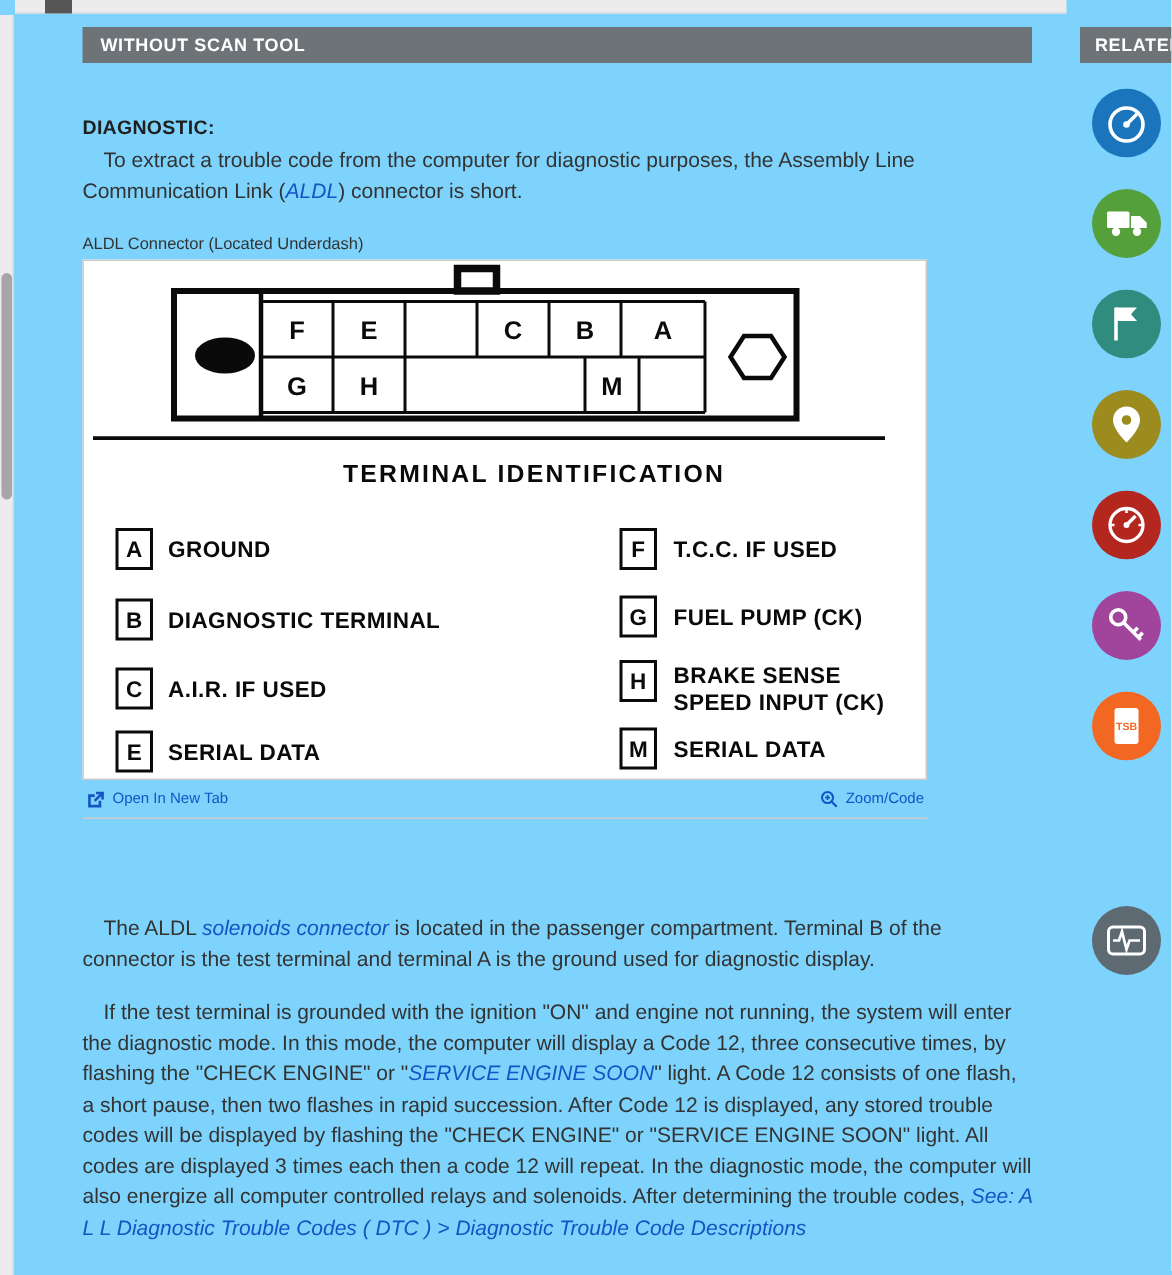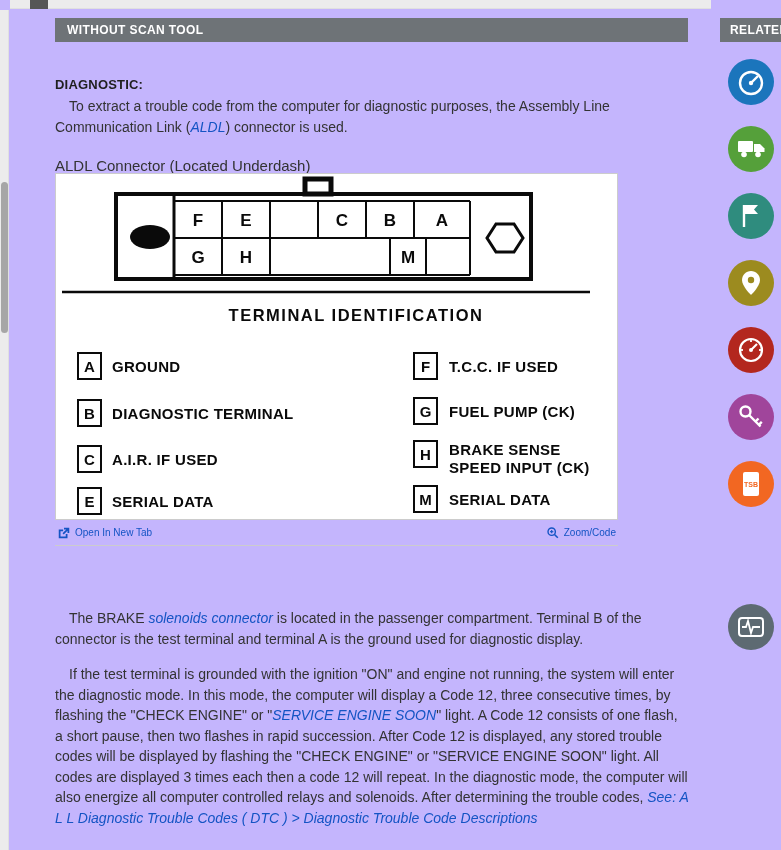--- a/index.html
+++ b/index.html
@@ -5,42 +5,42 @@
   :root{
     --c-link:#1454c4;
     --c-header:#6e7377;
     --c-text:#333333;
     --c-border:#cccccc;
     --c-ink:#0a0a0a;
   }
   *{margin:0;padding:0;box-sizing:border-box;}
   html,body{width:781px;height:850px;background:#ffffff;overflow:hidden;}
   body{font-family:"Liberation Sans",sans-serif;color:var(--c-text);}
-  .page{position:relative;width:781px;height:850px;background:#c4b5fd;}
+  .page{position:relative;width:781px;height:850px;background:#7dd3fc;}
 
   
   .vtrack{position:absolute;left:0;top:10px;width:9px;height:840px;background:#ececec;border-right:1px solid #e0e0e0;}
   .vthumb{position:absolute;left:1px;top:172px;width:7px;height:151px;background:#a6a6a6;border-radius:4px;}
   .htrack{position:absolute;left:10px;top:0;width:701px;height:9px;background:#ececec;border-bottom:1px solid #e0e0e0;}
   .hthumb{position:absolute;left:20px;top:0;width:18px;height:9px;background:#565656;}
 
   
   .section-header{position:absolute;left:55px;top:18px;width:633px;height:24px;background:var(--c-header);
     color:#fff;font-size:12px;font-weight:bold;letter-spacing:.4px;line-height:24px;padding-left:12px;}
   .related-header{position:absolute;left:720px;top:18px;width:61px;height:24px;background:var(--c-header);
     color:#fff;font-size:12px;font-weight:bold;letter-spacing:.4px;line-height:24px;padding-left:10px;overflow:hidden;white-space:nowrap;}
 
   
   .op-heading{position:absolute;left:55px;top:77px;font-size:13px;font-weight:bold;color:#1f1f1f;letter-spacing:.2px;}
   .para{position:absolute;left:55px;width:634px;font-size:14px;line-height:20.5px;color:var(--c-text);text-indent:14px;}
   .para1{top:96px;}
   .para2{top:608px;}
   .para3{top:664px;}
   .inline-link{color:var(--c-link);text-decoration:none;font-style:italic;}
-  .fig-caption{position:absolute;left:55px;top:157px;font-size:15px;color:var(--c-text);text-align:right;}
+  .fig-caption{position:absolute;left:55px;top:157px;font-size:11px;color:var(--c-text);text-align:right;}
 
   
   .figure{position:absolute;left:55px;top:173px;width:563px;}
   .fig-image{border:1px solid var(--c-border);background:#fff;width:563px;height:347px;overflow:hidden;}
   .fig-footer{display:flex;justify-content:space-between;align-items:center;height:26px;border-bottom:1px solid var(--c-border);padding:0 2px;}
   .fig-link{display:flex;align-items:center;gap:4px;color:var(--c-link);font-size:10px;text-decoration:none;cursor:pointer;}
   .fig-link svg{display:block;}
 
   
   .ink{stroke:var(--c-ink);}
@@ -70,21 +70,21 @@
   </div>
 
   <div class="section-header">
     <span>WITHOUT SCAN TOOL</span>
   </div>
   <div class="related-header">
     <span>RELATED</span>
   </div>
 
   <div class="op-heading">DIAGNOSTIC:</div>
-  <p class="para para1"><span>To extract a trouble code from the computer for diagnostic purposes, the Assembly Line Communication Link (</span><a href="#" class="inline-link">ALDL</a><span>) connector is used.</span></p>
+  <p class="para para1"><span>To extract a trouble code from the computer for diagnostic purposes, the Assembly Line Communication Link (</span><a href="#" class="inline-link">ALDL</a><span>) connector is short.</span></p>
 
   <div class="fig-caption">ALDL Connector (Located Underdash)</div>
 
   <div class="figure">
     <div class="fig-image">
       <svg width="561" height="345" viewBox="0 0 561 345">
 
         <rect x="249" y="5" width="26" height="15" fill="none" class="ink sw5"></rect>
 
         <rect x="60" y="20" width="415" height="85" fill="none" class="ink sw4"></rect>
@@ -171,21 +171,21 @@
             <line x1="4.6" y1="6.5" x2="8.4" y2="6.5" stroke="#1454c4" stroke-width="1.3"></line>
             <line x1="6.5" y1="4.6" x2="6.5" y2="8.4" stroke="#1454c4" stroke-width="1.3"></line>
             <line x1="9.7" y1="9.7" x2="13.5" y2="13.5" stroke="#1454c4" stroke-width="1.8"></line>
           </svg>
         </span>
         <span>Zoom/Code</span>
       </a>
     </div>
   </div>
 
-  <p class="para para2"><span>The BRAKE </span><a href="#" class="inline-link">solenoids connector</a><span> is located in the passenger compartment. Terminal B of the connector is the test terminal and terminal A is the ground used for diagnostic display.</span></p>
+  <p class="para para2"><span>The ALDL </span><a href="#" class="inline-link">solenoids connector</a><span> is located in the passenger compartment. Terminal B of the connector is the test terminal and terminal A is the ground used for diagnostic display.</span></p>
   <p class="para para3"><span>If the test terminal is grounded with the ignition "ON" and engine not running, the system will enter the diagnostic mode. In this mode, the computer will display a Code 12, three consecutive times, by flashing the "CHECK ENGINE" or "</span><a href="#" class="inline-link">SERVICE ENGINE SOON</a><span>" light. A Code 12 consists of one flash, a short pause, then two flashes in rapid succession. After Code 12 is displayed, any stored trouble codes will be displayed by flashing the "CHECK ENGINE" or "SERVICE ENGINE SOON" light. All codes are displayed 3 times each then a code 12 will repeat. In the diagnostic mode, the computer will also energize all computer controlled relays and solenoids. After determining the trouble codes, </span><a href="#" class="inline-link">See: A L L Diagnostic Trouble Codes ( DTC ) &gt; Diagnostic Trouble Code Descriptions</a></p>
 
   <div class="related-col">
 
     <div class="rel-icon">
       <svg viewBox="0 0 46 46">
         <circle cx="23" cy="23" r="23" fill="#1b75bc"></circle>
         <g>
           <circle cx="23" cy="24" r="11" fill="none" stroke="#fff" stroke-width="2.4"></circle>
           <line x1="23" y1="24" x2="30" y2="17" stroke="#fff" stroke-width="2.4"></line>

